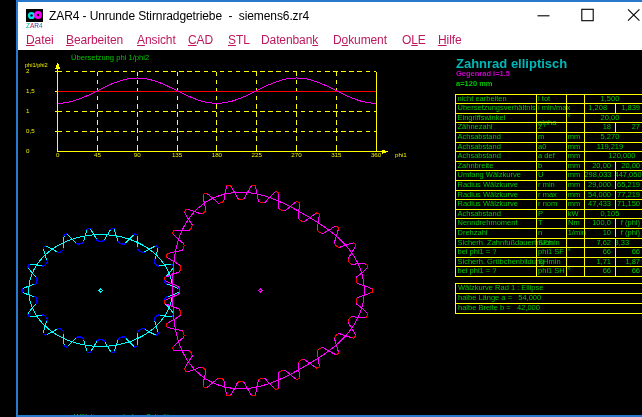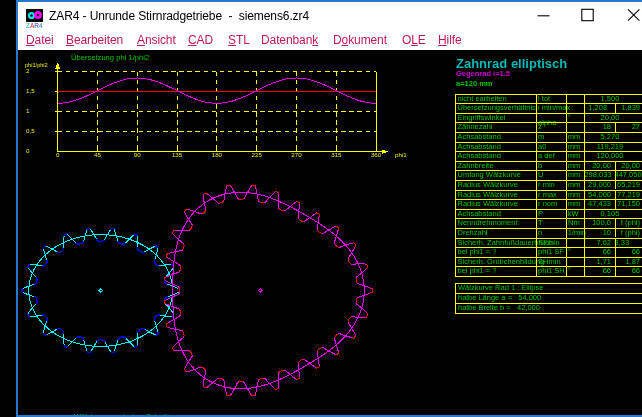--- a/index.html
+++ b/index.html
@@ -159,21 +159,21 @@
 <div class="tc" style="left:522.1px;top:133.00px">m</div>
 <div class="tc" style="left:551.7px;top:133.00px">mm</div>
 <div class="tc" style="left:568.4px;top:133.00px;width:51.1px;text-align:center">5,270</div>
 <div class="tc" style="left:441.5px;top:142.60px">Achsabstand</div>
 <div class="tc" style="left:522.1px;top:142.60px">a0</div>
 <div class="tc" style="left:551.7px;top:142.60px">mm</div>
 <div class="tc" style="left:568.4px;top:142.60px;width:51.1px;text-align:center">119,219</div>
 <div class="tc" style="left:441.5px;top:152.20px">Achsabstand</div>
 <div class="tc" style="left:522.1px;top:152.20px">a def</div>
 <div class="tc" style="left:551.7px;top:152.20px">mm</div>
-<div class="tc" style="left:568.4px;top:152.20px;width:51.1px;text-align:center">120,000</div>
+<div class="tc" style="left:568.4px;top:152.20px;width:51.1px;text-align:right">120,000</div>
 <div class="tc" style="left:441.5px;top:161.80px">Zahnbreite</div>
 <div class="tc" style="left:522.1px;top:161.80px">b</div>
 <div class="tc" style="left:551.7px;top:161.80px">mm</div>
 <div class="tc" style="left:568.4px;top:161.80px;width:26.6px;text-align:right">20,00</div>
 <div class="tc" style="left:598.5px;top:161.80px;width:25.5px;text-align:right">20,00</div>
 <div class="tc" style="left:441.5px;top:171.40px">Umfang Wälzkurve</div>
 <div class="tc" style="left:522.1px;top:171.40px">U</div>
 <div class="tc" style="left:551.7px;top:171.40px">mm</div>
 <div class="tc" style="left:568.4px;top:171.40px;width:26.6px;text-align:right">298,033</div>
 <div class="tc" style="left:598.5px;top:171.40px;width:25.5px;text-align:right">447,050</div>

